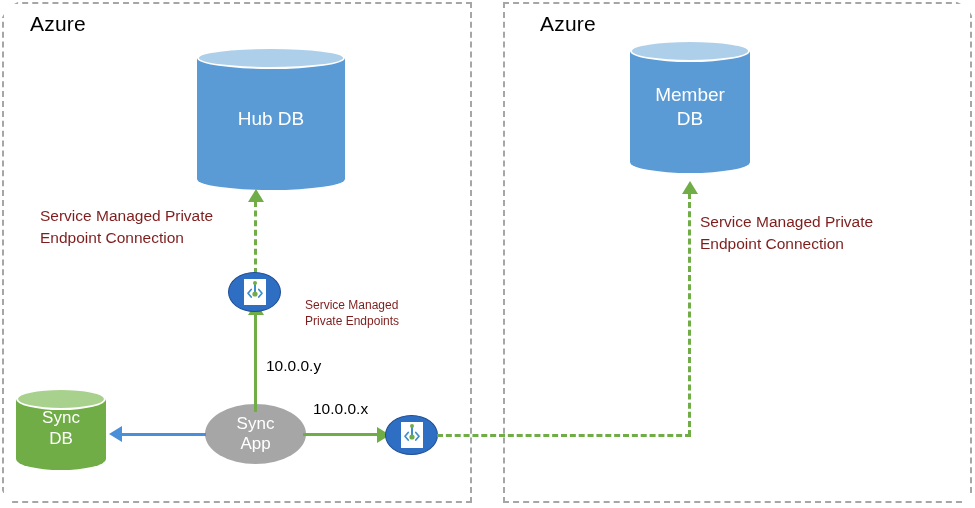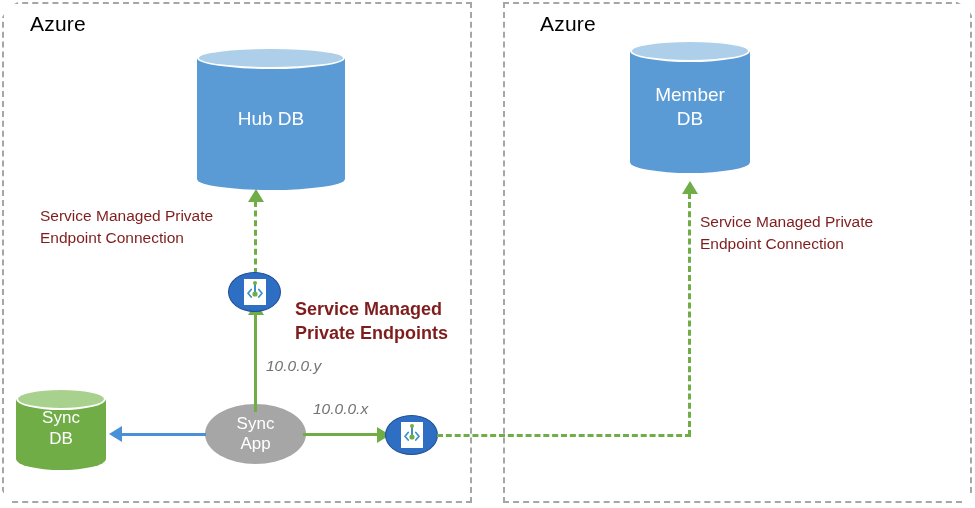--- a/index.html
+++ b/index.html
@@ -163,30 +163,30 @@
 
   
   .anno {
     position: absolute;
     font-size: 15.5px;
     line-height: 1.42;
     color: #7f1d1d;
     white-space: pre-line;
   }
   .anno.bold {
-    font-weight: bold;
-    font-size: 18px;
+    font-weight: normal;
+    font-size: 12px;
     line-height: 1.35;
+    margin-left: 10px;
   }
   .ip-label {
     position: absolute;
     font-size: 15.5px;
-    color: #737373;
+    color: #000000;
     white-space: nowrap;
-    font-style: italic;
   }
 </style>
 </head>
 <body>
 
 <div id="canvas">
 
   <div class="zone" style="left:2px; top:2px; width:470px; height:501px;"></div>
   <div class="zone-label" style="left:30px; top:12px;">Azure</div>
 

